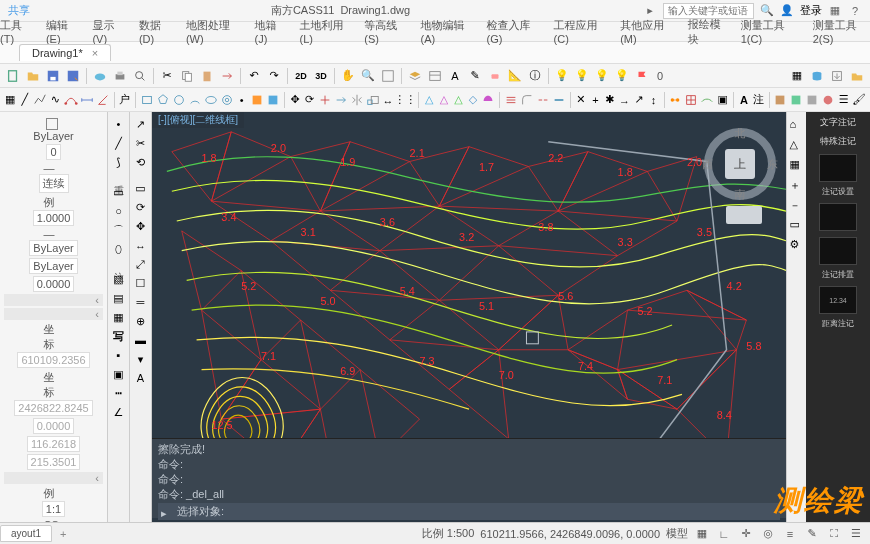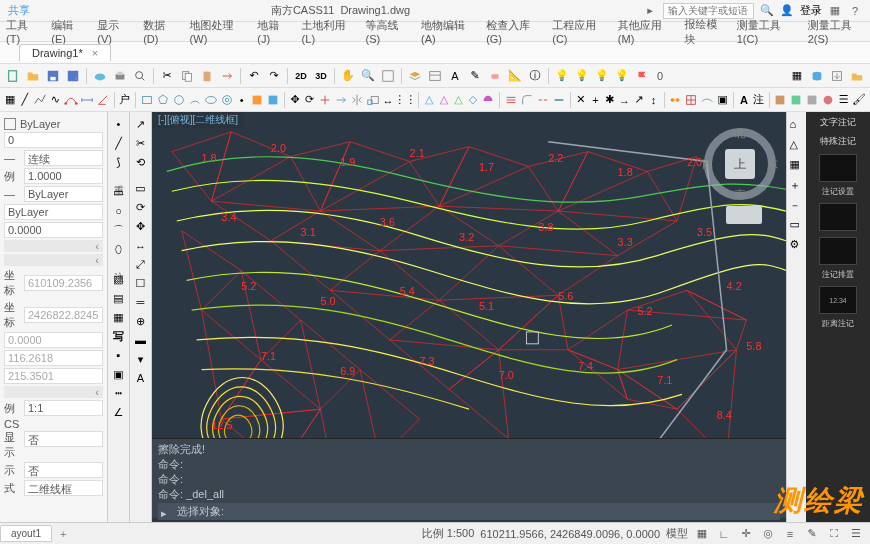--- a/index.html
+++ b/index.html
@@ -3,33 +3,33 @@
 <meta charset="utf-8">
 <style>
 *{margin:0;padding:0;box-sizing:border-box;font-family:"Microsoft YaHei",Arial,sans-serif;font-size:11px;}
 body{width:870px;height:544px;background:#f0f0f0;overflow:hidden;position:relative;}
 .titlebar{height:22px;background:#f5f5f5;display:flex;align-items:center;border-bottom:1px solid #ddd;}
 .titlebar .share{color:#4a9de8;padding:0 8px;}
 .titlebar .center{flex:1;text-align:center;color:#555;}
 .titlebar .search-zone{display:flex;align-items:center;gap:6px;padding-right:8px;}
 .titlebar .search-input{width:91px;height:16px;border:1px solid #ccc;padding:0 4px;font-size:10px;}
 .titlebar .tb-icon{width:14px;height:14px;display:inline-flex;align-items:center;justify-content:center;color:#666;}
-.menubar{height:20px;background:#f5f5f5;display:flex;align-items:center;gap:14px;padding:0 6px;color:#555;border-bottom:1px solid #ddd;}
+.menubar{height:20px;background:#f5f5f5;display:flex;align-items:center;gap:14px;padding:0 0;color:#555;border-bottom:1px solid #ddd;}
 .menubar span{cursor:pointer;}
 .tabbar{height:22px;background:#fafafa;display:flex;align-items:center;padding:0 19px;border-bottom:1px solid #ddd;}
 .tabbar .tab{padding:2px 12px;background:#fff;border:1px solid #ccc;border-bottom:none;border-radius:3px 3px 0 0;color:#333;}
 .tabbar .tab .close{margin-left:6px;color:#888;}
 .toolbar{height:24px;background:#f5f5f5;display:flex;align-items:center;gap:2px;padding:0 4px;border-bottom:1px solid #ddd;}
 .toolbar .tbtn{width:18px;height:18px;display:inline-flex;align-items:center;justify-content:center;border-radius:2px;}
 .toolbar .sep{width:1px;height:16px;background:#ccc;margin:0 2px;}
 .toolbar .tbtn svg{width:14px;height:14px;}
 .main{display:flex;height:418px;}
 .left-panel{width:108px;background:#f5f5f5;border-right:1px solid #ccc;overflow:hidden;position:relative;}
 .prop-section{padding:4px;font-size:10px;color:#555;}
-.prop-row{display:flex;margin:2px 0;align-items:center;}
+.prop-row{display:flex;margin:2px 0;align-items:center;flex-direction:column;}
 .prop-row label{width:20px;}
 .prop-row .val{flex:1;background:#fff;border:1px solid #ddd;padding:1px 3px;height:16px;overflow:hidden;}
 .prop-section .collapse{width:100%;height:12px;background:#e8e8e8;display:flex;align-items:center;justify-content:flex-end;padding-right:4px;color:#888;margin:2px 0;}
 .vtool{width:22px;background:#f0f0f0;border-right:1px solid #ccc;display:flex;flex-direction:column;align-items:center;gap:3px;padding-top:4px;}
 .vtool .vb{width:16px;height:16px;display:flex;align-items:center;justify-content:center;}
 .vtool .label{writing-mode:vertical-rl;font-size:10px;color:#555;padding:4px 0;}
 .canvas-wrap{flex:1;position:relative;background:#2b3844;}
 .canvas-head{position:absolute;top:0;left:0;height:16px;padding:1px 6px;background:rgba(40,50,60,.6);color:#7ab3e0;font-size:10px;z-index:2;}
 .viewport{position:absolute;inset:0;}
 .compass{position:absolute;top:16px;right:10px;width:72px;height:72px;border-radius:50%;display:flex;align-items:center;justify-content:center;z-index:3;}

